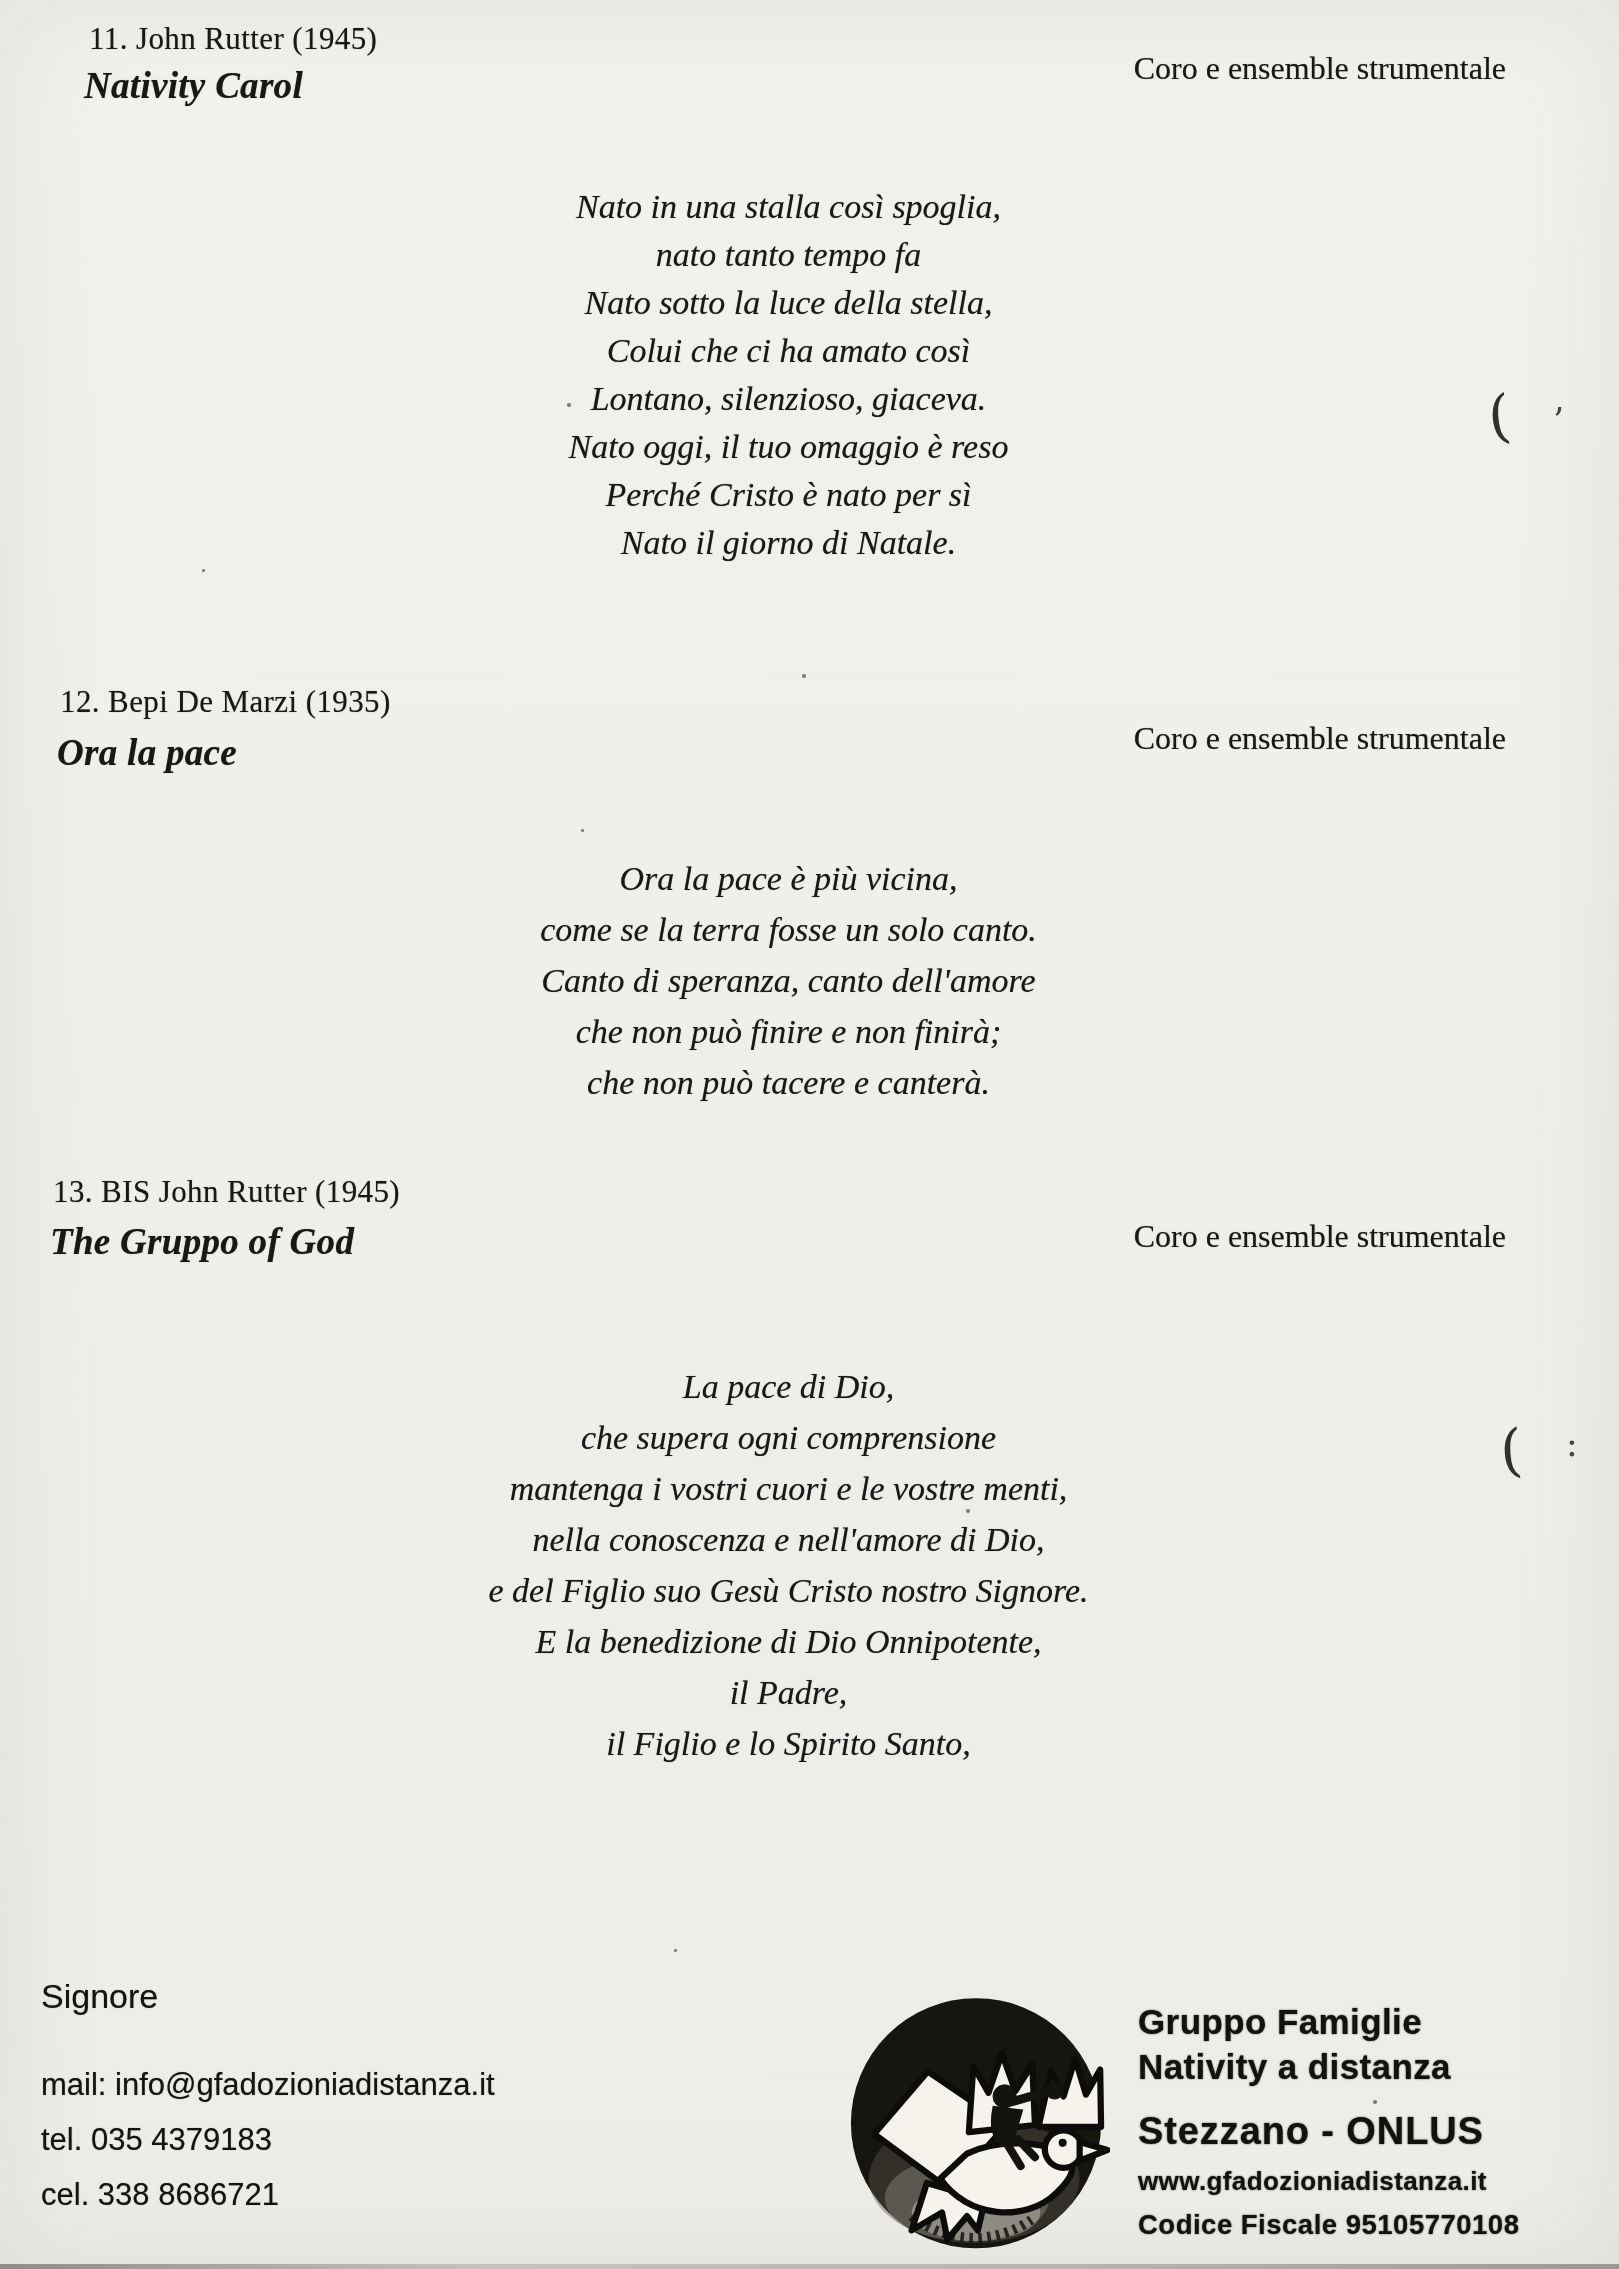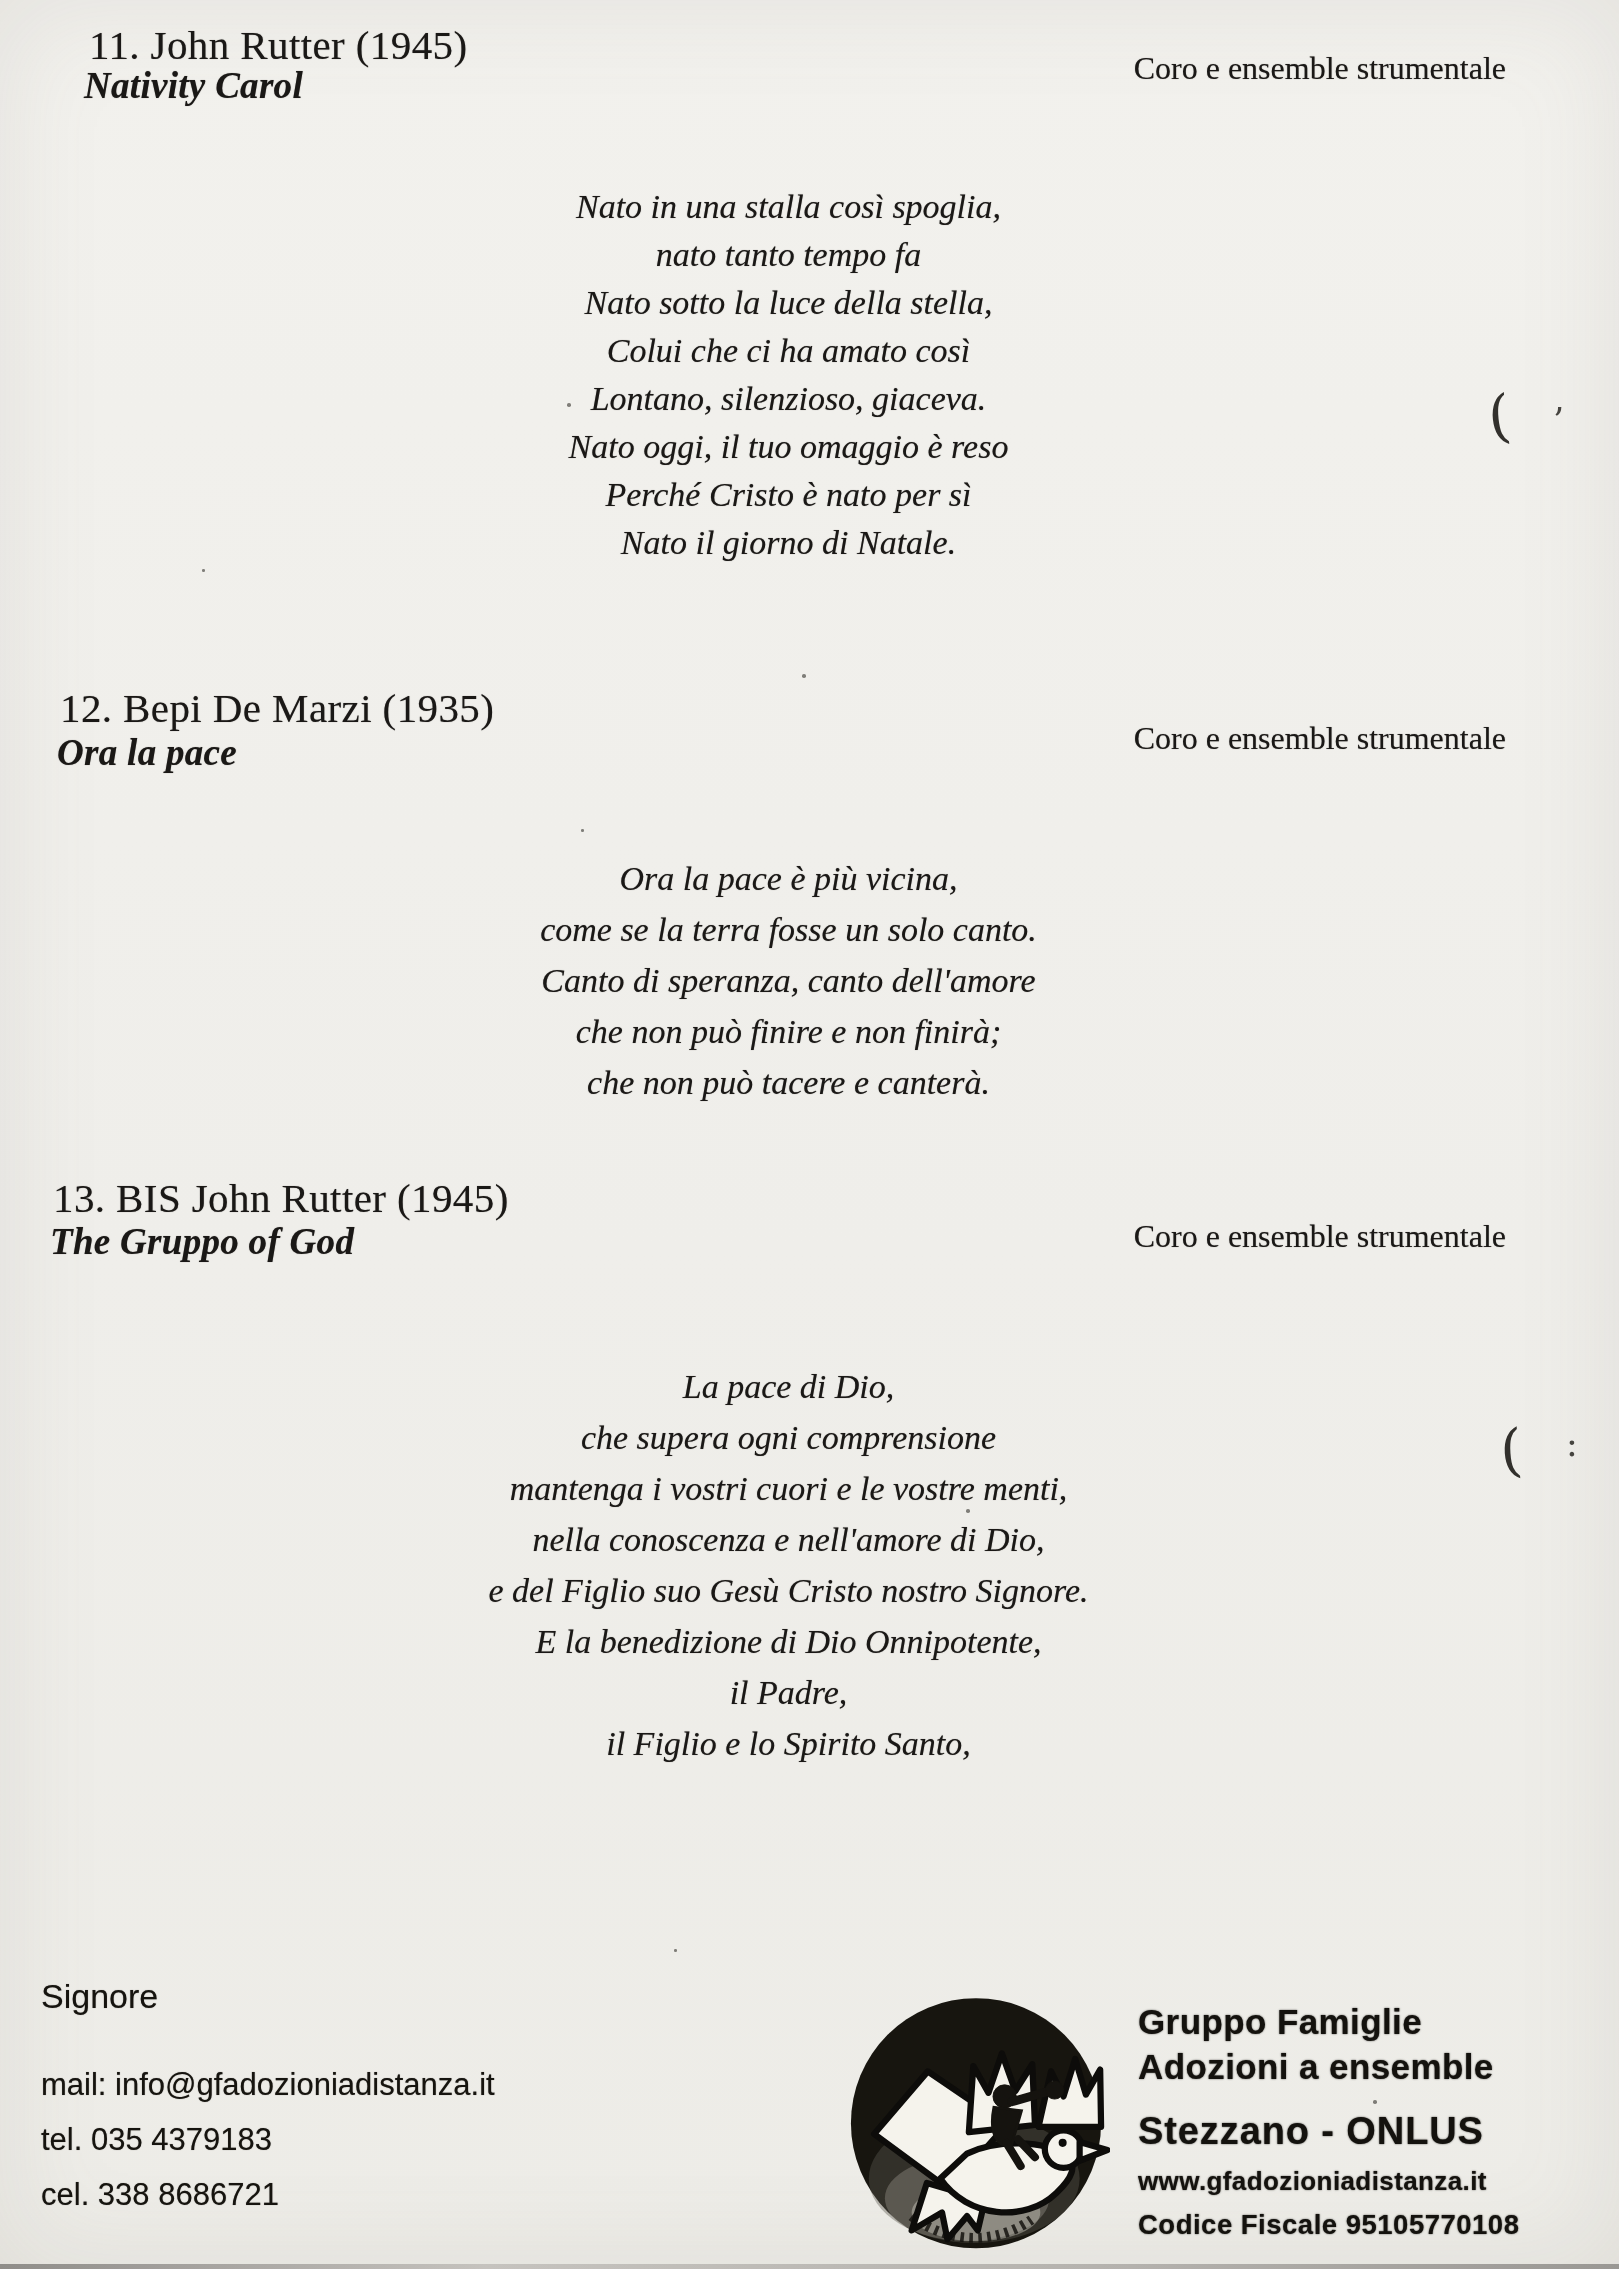--- a/index.html
+++ b/index.html
@@ -7,21 +7,21 @@
     position:relative;
     width:1619px;height:2270px;
     margin:0 auto;
     background:linear-gradient(180deg,#f2f1ed 0%,#efeeea 55%,#edece7 100%);
     overflow:hidden;
     color:#1a1816;
     font-family:"Liberation Serif","DejaVu Serif",serif;
     box-shadow:inset 0 0 106px rgba(120,115,105,0.12);
   }
   .txt{position:absolute;white-space:nowrap;text-shadow:0 0 0.9px rgba(25,22,18,0.5);}
-  .piece-heading{font-size:41px;letter-spacing:0.4px;}
+  .piece-heading{font-size:31px;letter-spacing:0.4px;}
   .piece-title{font-size:37px;font-weight:bold;font-style:italic;letter-spacing:0.3px;}
   .piece-ensemble{right:113px;font-size:32px;}
   .lyrics{
     position:absolute;left:301px;width:975px;
     text-align:center;font-style:italic;font-size:34px;
     text-shadow:0 0 0.9px rgba(25,22,18,0.5);
   }
   .lyrics .line{white-space:nowrap;}
 
   
@@ -150,21 +150,21 @@
         <path d="M170,130 C164,160 174,176 190,172 L201,134 Z" stroke-width="3"></path>
         <path d="M190,124 L232,112" stroke-width="10" fill="none" stroke-linecap="round"></path>
         <circle cx="238" cy="111" r="10"></circle>
         <path d="M184,170 L200,196 M197,166 L216,186" stroke-width="9" fill="none" stroke-linecap="round"></path>
       </g>
     </svg>
   </div>
 
   <div class="org-text">
     <div class="org-name1">Gruppo Famiglie</div>
-    <div class="org-name2">Adozioni a ensemble</div>
+    <div class="org-name2">Nativity a distanza</div>
     <div class="org-loc">Stezzano - ONLUS</div>
     <div class="org-web">www.gfadozioniadistanza.it</div>
     <div class="org-cf">Codice Fiscale 95105770108</div>
   </div>
 
   <div class="mark m1">(</div>
   <div class="mark m2">’</div>
   <div class="mark m3">(</div>
   <div class="mark m4">:</div>
 

